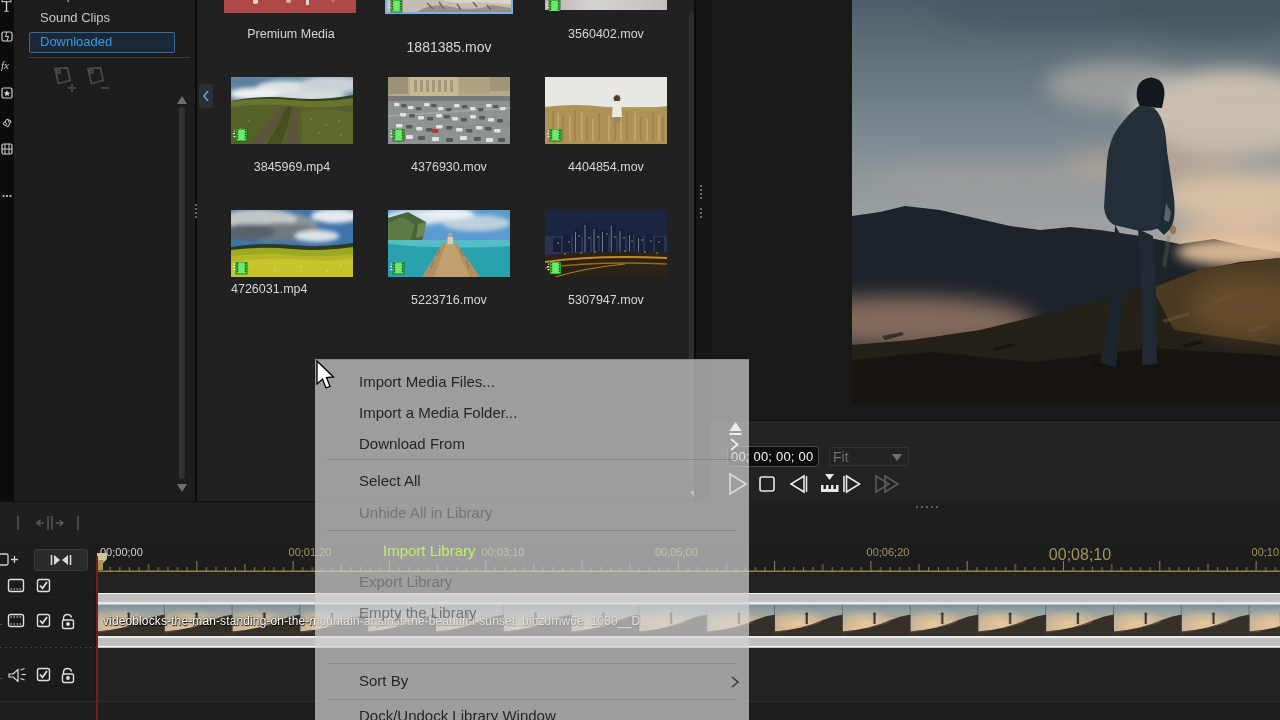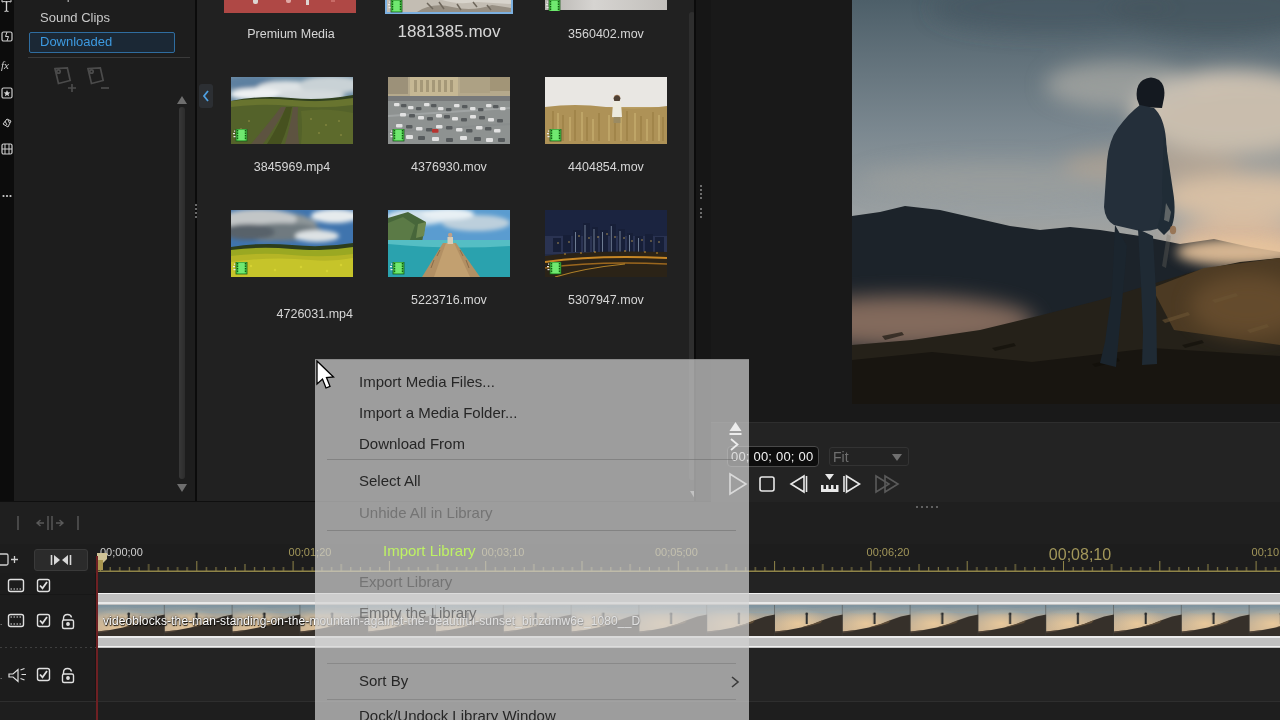--- a/index.html
+++ b/index.html
@@ -93,21 +93,21 @@
 <svg class="abs" style="left:387px;top:0;" width="124" height="12" viewBox="0 0 124 12">
   <rect width="124" height="12" fill="#c3bdb3"></rect>
   <path d="M30 12 Q45 2 65 7 Q85 12 105 5 L124 8 V12 Z" fill="#978f83"></path>
   <path d="M55 0 Q70 5 90 2 L124 4 L124 0 Z" fill="#d8d4cc"></path>
   <g stroke="#6e675c" stroke-width="1.5">
         <path d="M40 3 l6 6 M52 2 l5 7 M70 4 l4 6 M86 2 l4 5 M100 5 l4 5"></path>
       </g>
 </svg>
 <div class="abs" style="left:545px;top:0;width:122px;height:10px;background:linear-gradient(90deg,#b6b3af,#d6d4d1 40%,#c2bfbb);"></div>
 <div class="abs" style="left:226px;top:27px;width:130px;text-align:center;font-size:12.5px;color:#d6d6d6;">Premium Media</div>
-<div class="abs" style="left:388px;top:22px;width:122px;text-align:center;font-size:17px;color:#d6d6d6;">1881385.mov</div>
+<div class="abs" style="left:388px;top:39px;width:122px;text-align:center;font-size:14px;color:#d6d6d6;">1881385.mov</div>
 <div class="abs" style="left:545px;top:27px;width:122px;text-align:center;font-size:12.5px;color:#d6d6d6;">3560402.mov</div>
 
 <svg class="abs" style="left:231px;top:77px;" width="122" height="67" viewBox="0 0 122 67">
   <defs>
         <filter id="tb" x="-30%" y="-30%" width="160%" height="160%">
           <feGaussianBlur stdDeviation="2"></feGaussianBlur>
         </filter>
       </defs>
   <rect width="122" height="26" fill="#7291a8"></rect>
   <g filter="url(#tb)">
@@ -314,21 +314,21 @@
   <path d="M10 67 Q40 58 80 54" stroke="#e8a830" stroke-width="1.2" fill="none" opacity="0.7"></path>
   <g fill="#e8a830" opacity="0.9">
         <circle cx="20" cy="44" r="0.8"></circle>
         <circle cx="50" cy="42" r="0.8"></circle>
         <circle cx="80" cy="41" r="0.8"></circle>
         <circle cx="100" cy="42" r="0.8"></circle>
         <circle cx="36" cy="43" r="0.8"></circle>
         <circle cx="112" cy="43" r="0.8"></circle>
       </g>
 </svg>
-<div class="abs" style="left:231px;top:307px;width:122px;text-align:right;font-size:12.5px;color:#d6d6d6;">4726031.mp4</div>
+<div class="abs" style="left:231px;top:282px;width:122px;text-align:left;font-size:12.5px;color:#d6d6d6;">4726031.mp4</div>
 <div class="abs" style="left:388px;top:293px;width:122px;text-align:center;font-size:12.5px;color:#d6d6d6;">5223716.mov</div>
 <div class="abs" style="left:545px;top:293px;width:122px;text-align:center;font-size:12.5px;color:#d6d6d6;">5307947.mov</div>
 
 <svg class="abs" style="left:0;top:0;width:0;height:0;" width="0" height="0">
   <defs>
     <g id="film">
       <rect x="3" y="0" width="11" height="12" fill="#50d850" stroke="#1a5a1a" stroke-width="0.8"></rect>
       <rect x="5.2" y="0.8" width="6.6" height="10.4" fill="#70e870"></rect>
       <g fill="#115511">
             <rect x="3.8" y="1" width="1.4" height="1.4"></rect>

